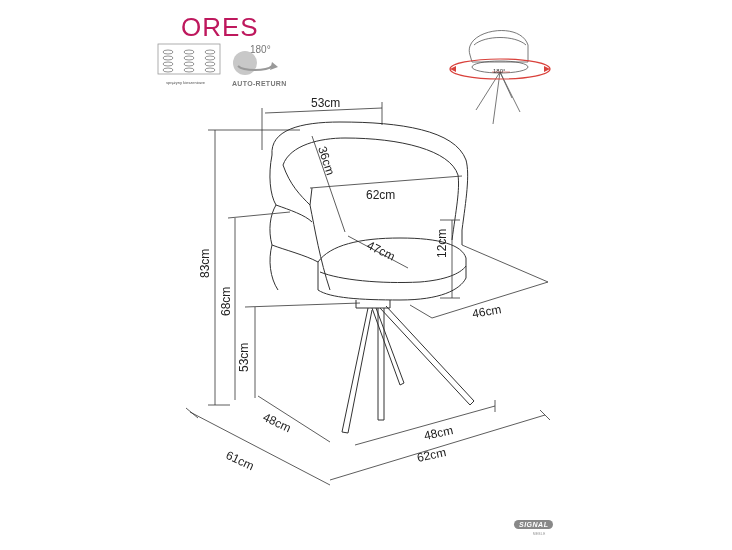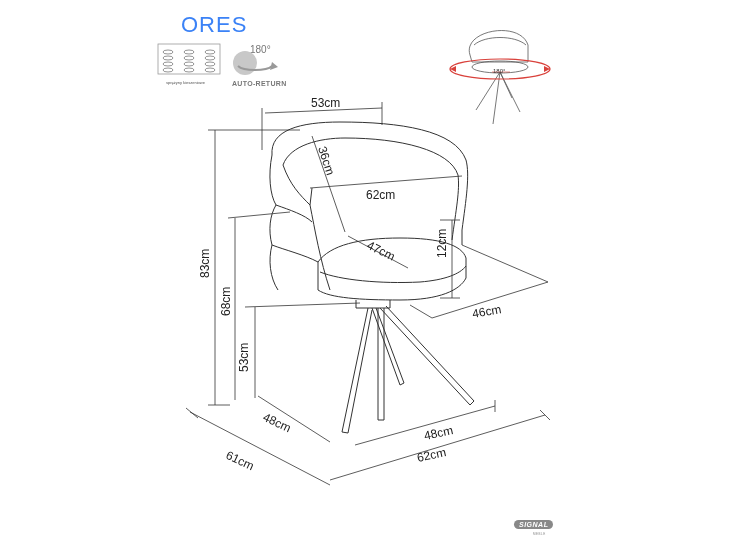--- a/index.html
+++ b/index.html
@@ -1,17 +1,17 @@
 <!DOCTYPE html>
 <html><head>
   <meta charset="utf-8">
   <style>
     html, body { margin: 0; padding: 0; background: #ffffff; }
     body { width: 732px; height: 550px; position: relative; overflow: hidden; font-family: "Liberation Sans", sans-serif; }
-    .title { position: absolute; left: 181px; top: 12px; font-size: 22px; color: #3b82f6; letter-spacing: 1px; }
+    .title { position: absolute; left: 181px; top: 12px; font-size: 26px; color: #be185d; letter-spacing: 1px; }
     .small-caption { position: absolute; font-size: 4px; color: #555; }
     .auto-return { position: absolute; left: 232px; top: 80px; font-size: 7px; font-weight: bold; color: #777; letter-spacing: 0.3px; }
     .deg-label { position: absolute; left: 250px; top: 44px; font-size: 10px; color: #777; }
     svg.main { position: absolute; left: 0; top: 0; }
     .dim { font-family: "Liberation Sans", sans-serif; font-size: 12px; fill: #222; }
     .logo { position: absolute; left: 514px; top: 520px; font-size: 7px; font-weight: bold; font-style: italic; color: #fff; background: #888; border-radius: 6px; padding: 1px 5px; letter-spacing: 0.5px; }
     .logo-sub { position: absolute; left: 533px; top: 532px; font-size: 3px; color: #888; letter-spacing: 0.5px; }
   </style>
 </head>
 <body>

